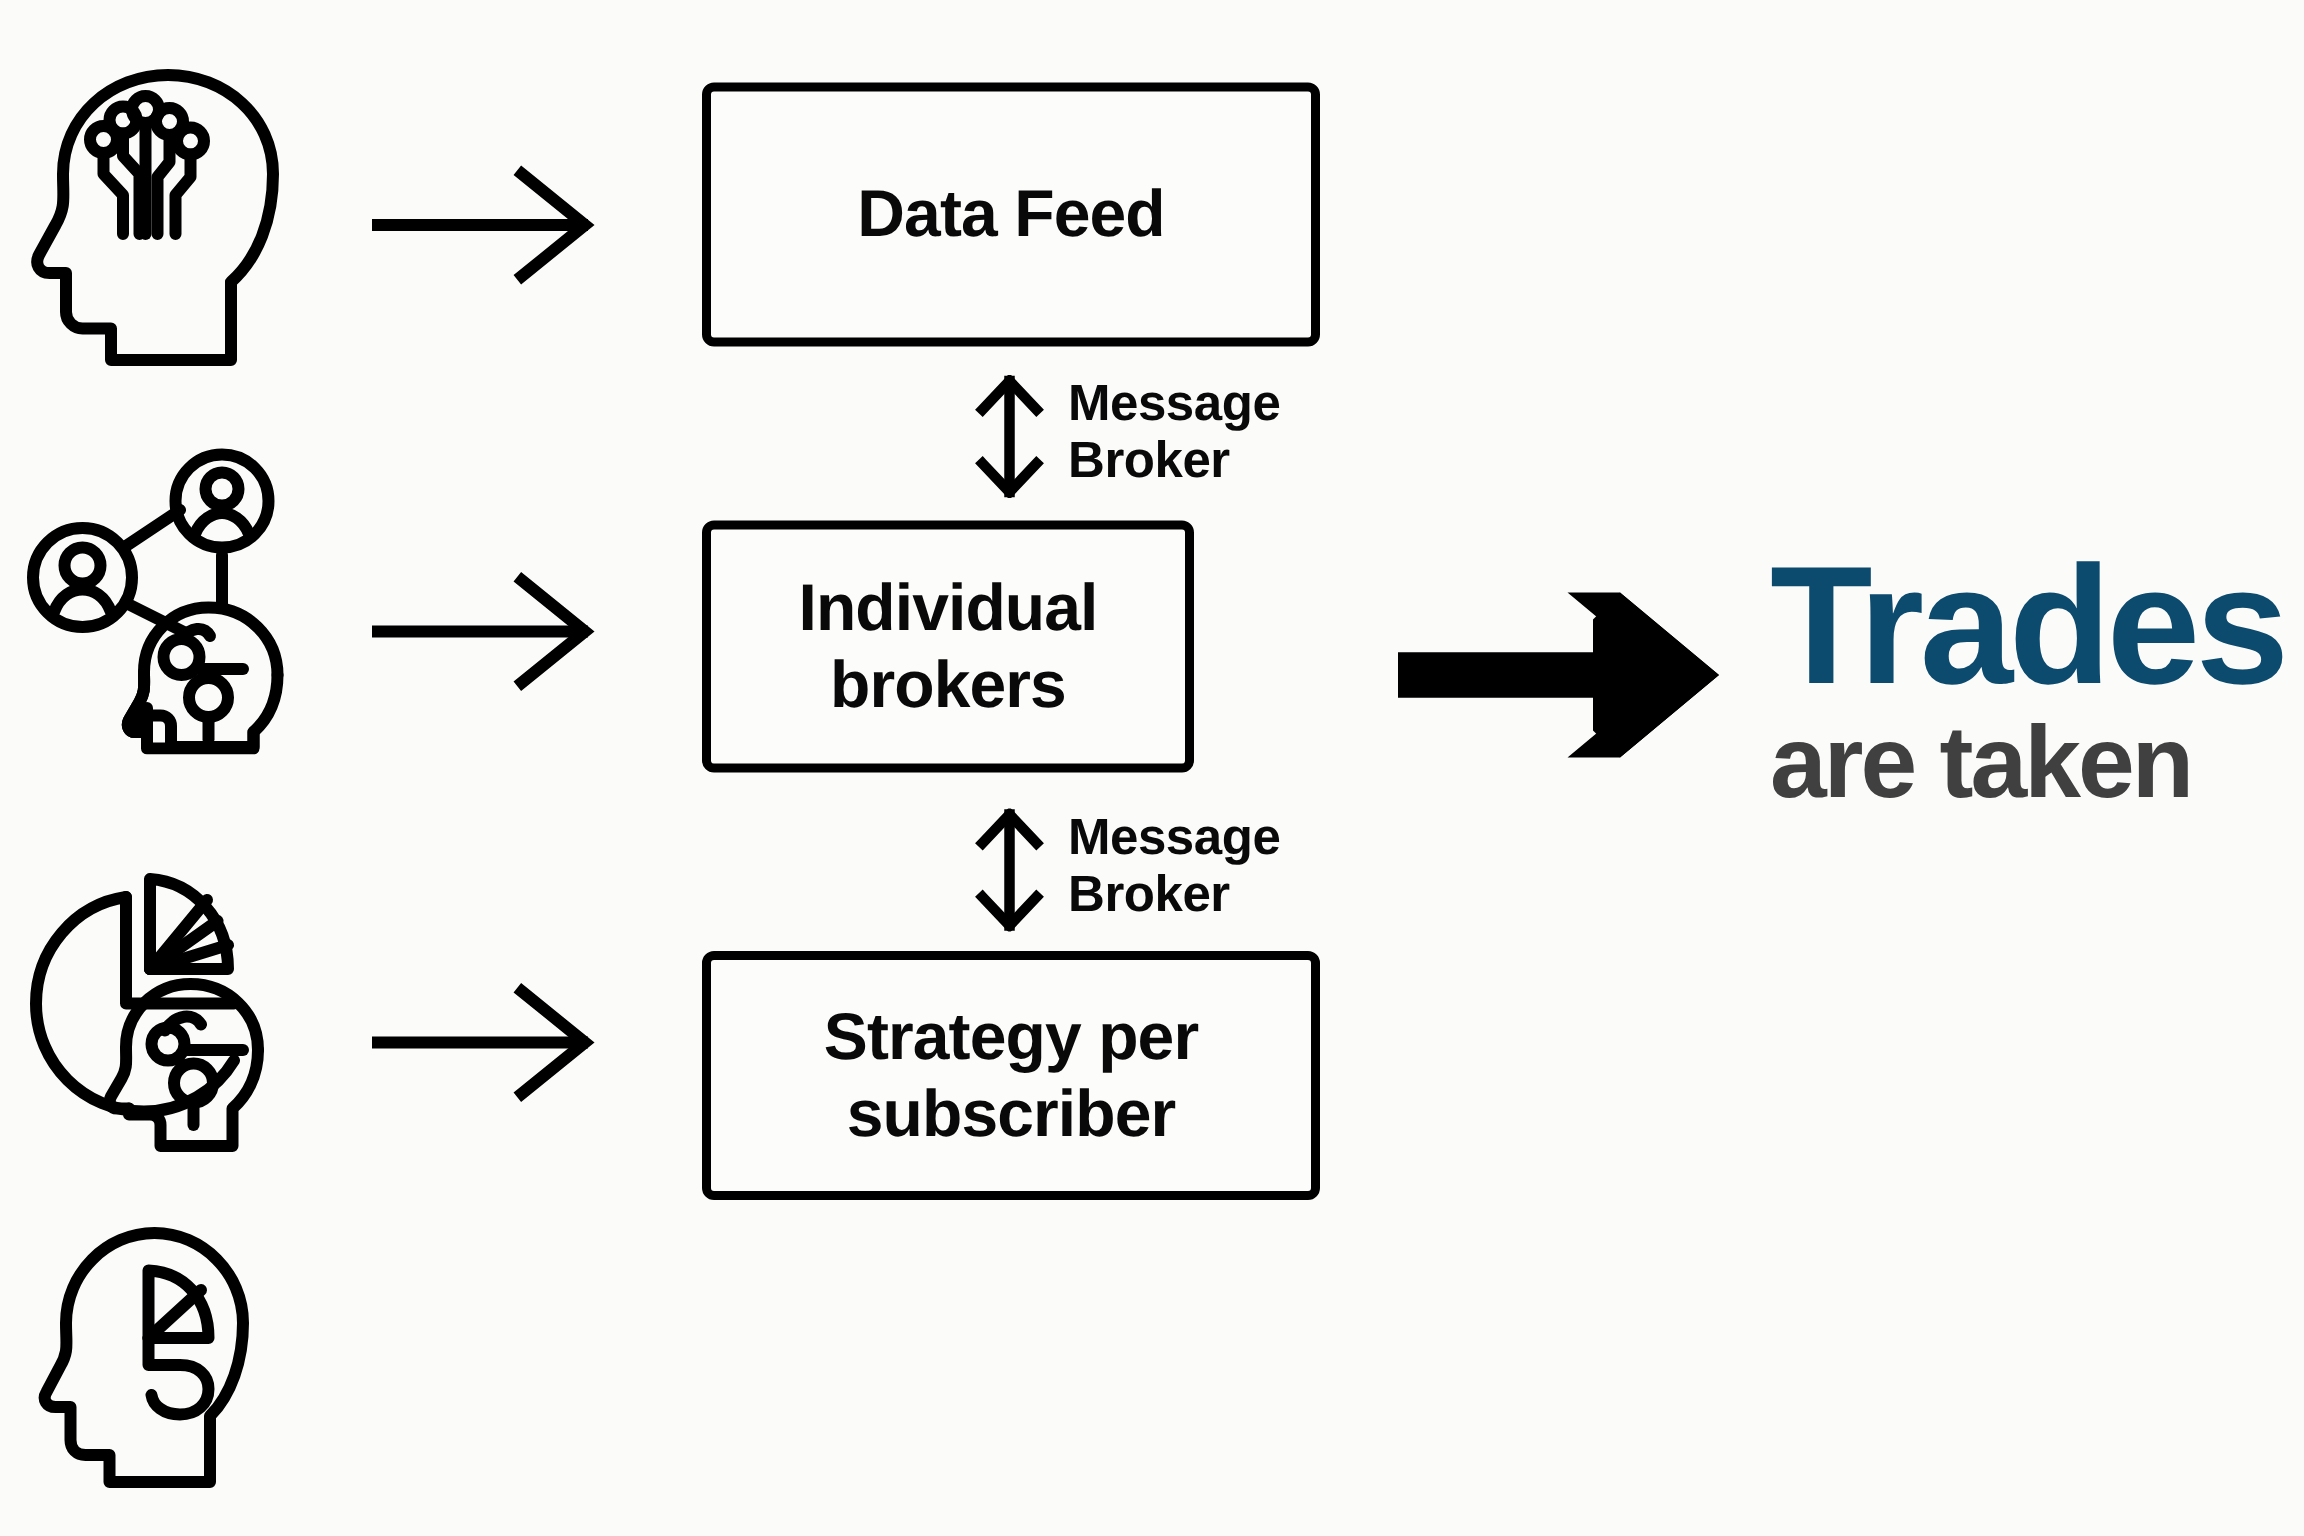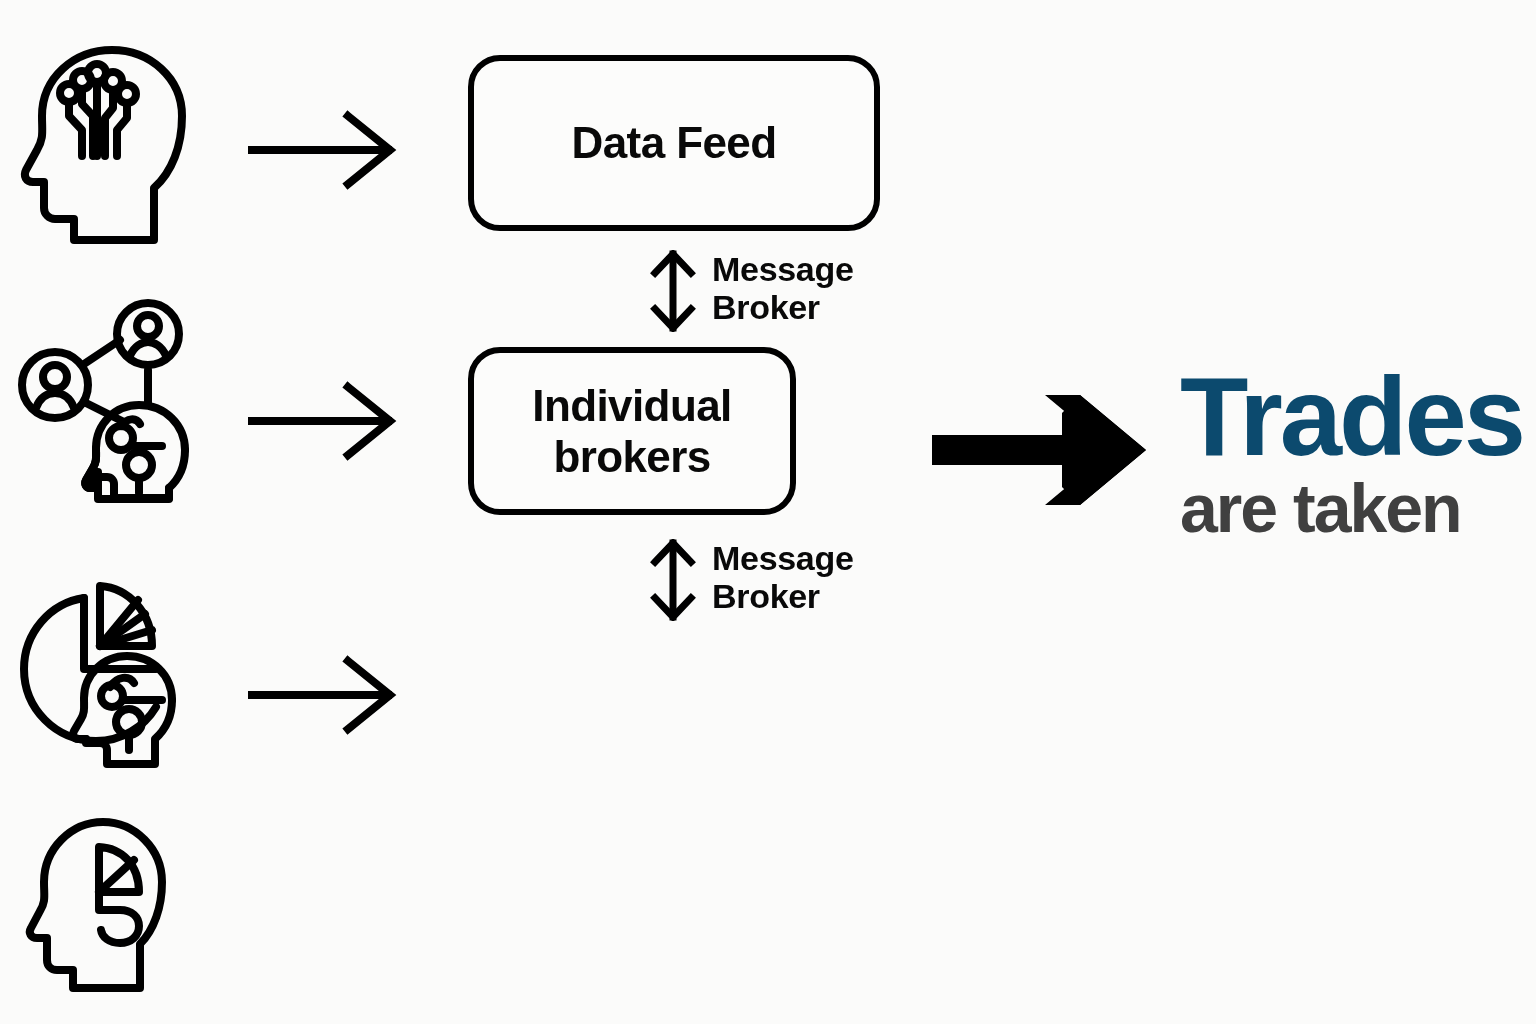--- a/index.html
+++ b/index.html
@@ -26,21 +26,21 @@
 
   
   .thin-arrow { position: absolute; }
   .thin-arrow svg { display: block; }
 
   
   .node-box {
     position: absolute;
     box-sizing: border-box;
     border: 6px solid #000000;
-    border-radius: 32px;
+    border-radius: 8px;
     background: #fcfcfb;
     display: flex;
     align-items: center;
     justify-content: center;
     text-align: center;
   }
   .node-label {
     font-weight: 700;
     font-size: 44px;
     line-height: 1.17;
@@ -233,20 +233,24 @@
   <div class="broker-group" style="left:650px; top:539px;">
     <svg class="broker-arrow" width="46" height="82" viewBox="0 0 46 82" fill="none" stroke="#000000" stroke-width="7" stroke-linecap="square" stroke-linejoin="miter">
       <path d="M23 4 L23 78"></path>
       <path d="M5 23 L23 4 L41 23"></path>
       <path d="M5 59 L23 78 L41 59"></path>
     </svg>
     <div class="broker-text">Message
 Broker</div>
   </div>
 
+  <div class="node-box" style="left:468px; top:634px; width:412px; height:166px;">
+    <div class="node-label">Strategy per
+subscriber</div>
+  </div>
 
   <div class="big-arrow" style="left:932px; top:385px;">
     <svg width="218" height="130" viewBox="0 0 218 130" fill="#000000" stroke="none">
       <path d="M0 50 L130 50 L130 28 L148 10 L214 65 L148 120 L130 102 L130 80 L0 80 Z"></path>
       <path d="M113 10 L148 10 L214 65 L148 120 L113 120 L179 65 Z"></path>
       <rect x="0" y="50" width="150" height="30"></rect>
     </svg>
   </div>
 
   <div class="outcome" style="left:1180px; top:362px;">

